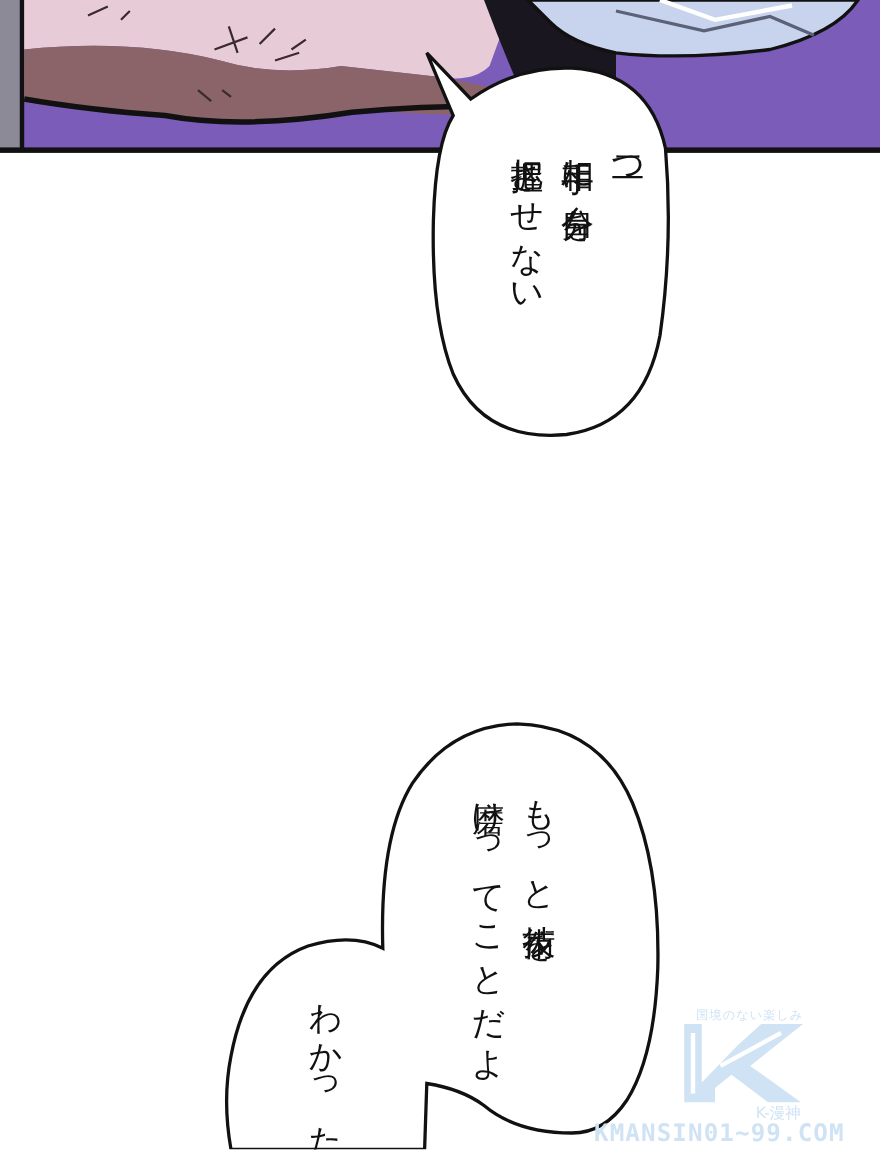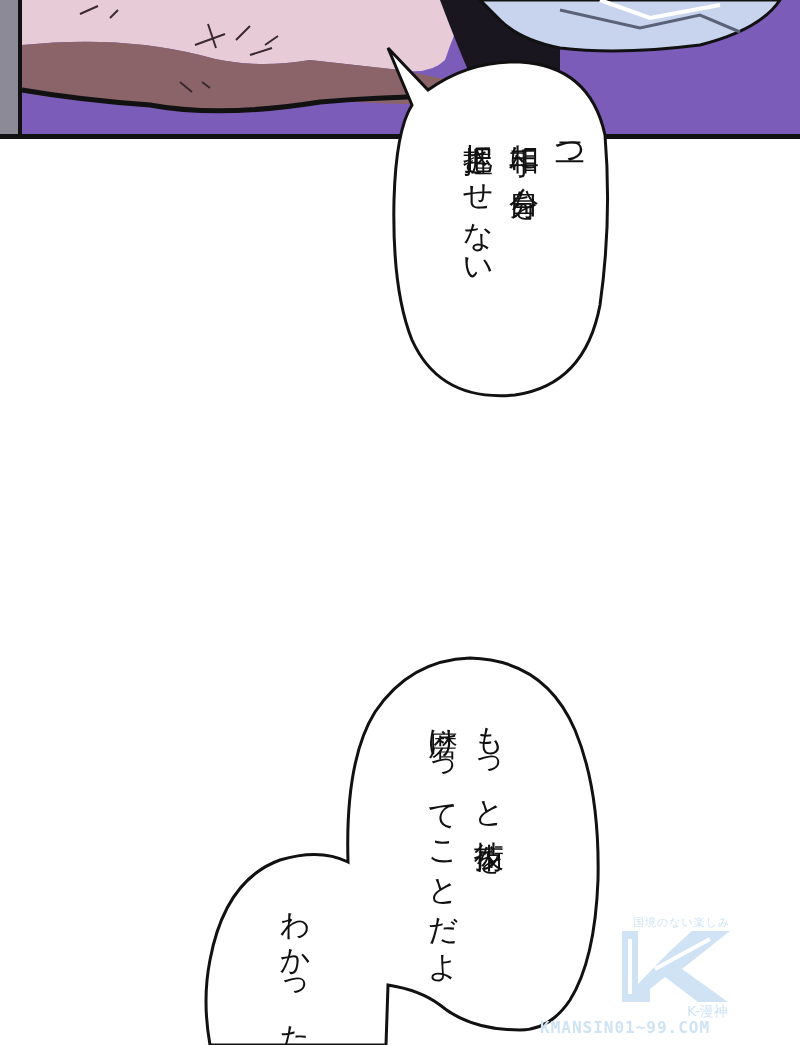--- a/index.html
+++ b/index.html
@@ -29,21 +29,21 @@
   }
   .vcol { display: block; }
   .watermark {
     position: absolute; left: 590px; top: 915px; width: 210px; height: 125px;
     color: #cfe3f5; pointer-events: none;
   }
   .wm-tag { position: absolute; left: 43px; top: 0; font-size: 11px; letter-spacing: 1px; color: #cfe3f5; }
   .wm-k { position: absolute; left: 30px; top: 14px; }
   .wm-brand { position: absolute; left: 78px; top: 88px; font-size: 14px; color: #cfe3f5; margin-left: 19px; }
   .wm-url {
-    position: absolute; left: -50px; top: 103px; font-size: 16px; font-weight: bold;
+    position: absolute; left: -50px; top: 103px; font-size: 22px; font-weight: bold;
     letter-spacing: 1px; color: #cfe3f5; white-space: nowrap;
     font-family: "DejaVu Sans Mono", monospace;
   }
 </style>
 </head>
 <body>
 
 <div class="panel">
   <svg width="800" height="138" viewBox="0 0 800 138">
     <rect x="0" y="0" width="800" height="138" fill="#7b5cb8"></rect>

